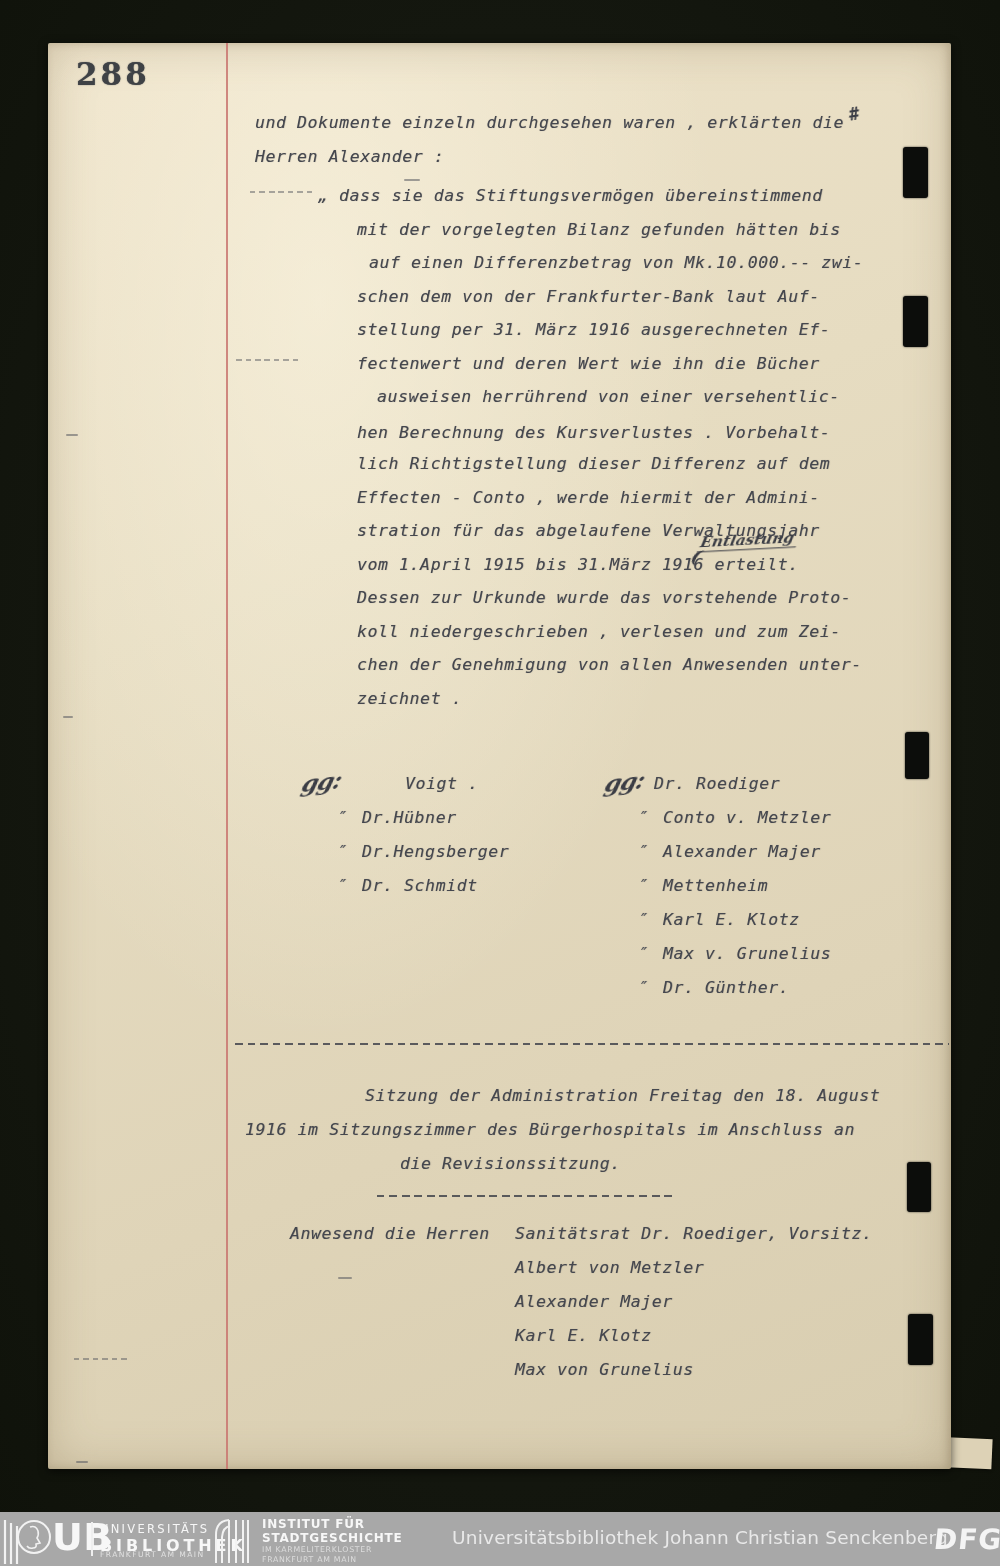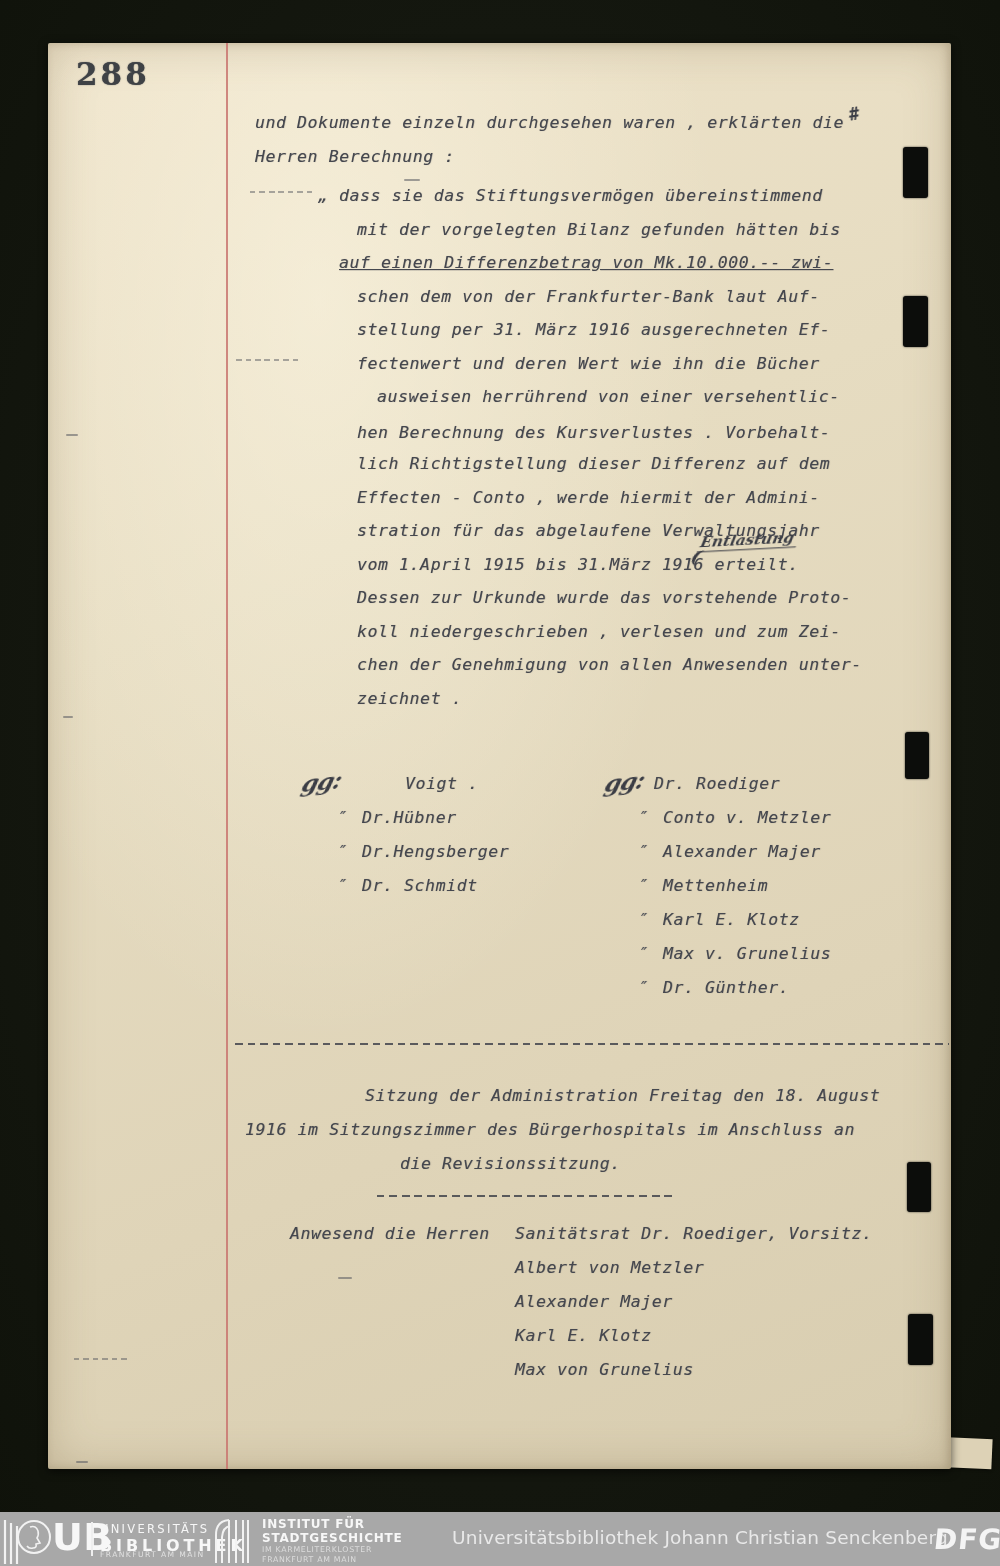--- a/index.html
+++ b/index.html
@@ -60,24 +60,24 @@
 
 <div id="stage">
   <div id="under-page"></div>
   <div id="paper"></div>
   <div id="red-rule"></div>
 
   <div id="page-number">288</div>
 
   <div id="typed-layer">
       <div class="tw" style="left: 255px; top: 113px;">und Dokumente einzeln durchgesehen waren , erklärten die</div>
-      <div class="tw" style="left: 255px; top: 147px;">Herren Berechnung :</div>
+      <div class="tw" style="left: 255px; top: 147px;">Herren Alexander :</div>
       <div class="tw" style="left: 318px; top: 186px;">„ dass sie das Stiftungsvermögen übereinstimmend</div>
       <div class="tw" style="left: 357px; top: 220px;">mit der vorgelegten Bilanz gefunden hätten bis</div>
-      <div class="tw" style="left: 339px; top: 253px; text-decoration: underline;">auf einen Differenzbetrag von Mk.10.000.-- zwi-</div>
+      <div class="tw" style="left: 369px; top: 253px;">auf einen Differenzbetrag von Mk.10.000.-- zwi-</div>
       <div class="tw" style="left: 357px; top: 287px;">schen dem von der Frankfurter-Bank laut Auf-</div>
       <div class="tw" style="left: 357px; top: 320px;">stellung per 31. März 1916 ausgerechneten Ef-</div>
       <div class="tw" style="left: 357px; top: 354px;">fectenwert und deren Wert wie ihn die Bücher</div>
       <div class="tw" style="left: 377px; top: 387px;">ausweisen herrührend von einer versehentlic-</div>
       <div class="tw" style="left: 357px; top: 423px;">hen Berechnung des Kursverlustes . Vorbehalt-</div>
       <div class="tw" style="left: 357px; top: 454px; text-align: center;">lich Richtigstellung dieser Differenz auf dem</div>
       <div class="tw" style="left: 357px; top: 488px;">Effecten - Conto , werde hiermit der Admini-</div>
       <div class="tw" style="left: 357px; top: 521px;">stration für das abgelaufene Verwaltungsjahr</div>
       <div class="tw" style="left: 357px; top: 555px;">vom 1.April 1915 bis 31.März 1916 erteilt.</div>
       <div class="tw" style="left: 357px; top: 588px;">Dessen zur Urkunde wurde das vorstehende Proto-</div>

